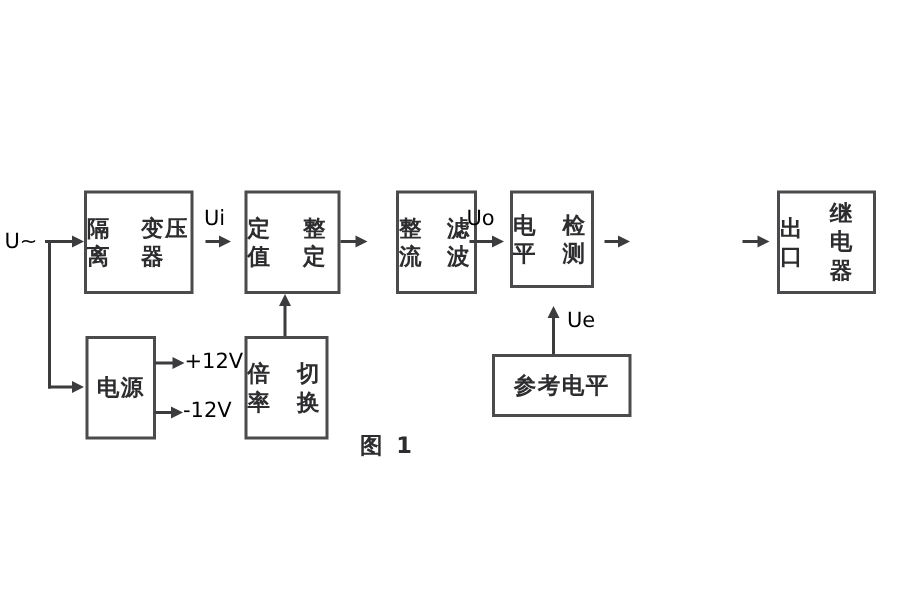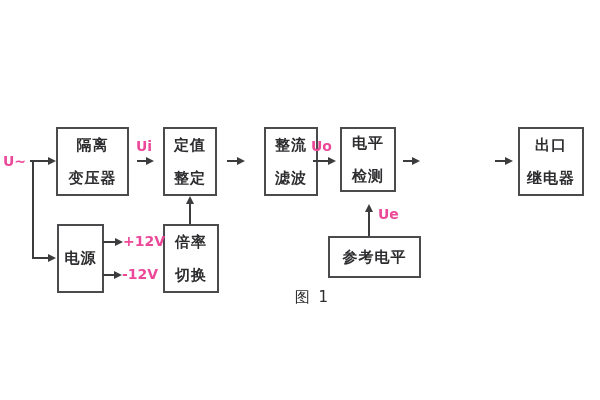--- a/index.html
+++ b/index.html
@@ -2,39 +2,39 @@
 <html><head>
 <meta charset="utf-8">
 <style>
   html,body{margin:0;padding:0;background:#fff;}
   .canvas{
     position:relative;width:600px;height:400px;background:#fff;
     font-family:"DejaVu Sans","Liberation Sans",sans-serif;overflow:hidden;
   }
   .box{
     position:absolute;box-sizing:border-box;border:2px solid #4b4b4d;background:#fff;
-    display:flex;flex-direction:column;align-items:center;justify-content:center;gap:14px;
+    display:flex;flex-direction:row;align-items:center;justify-content:center;gap:14px;
     color:#2d2d2f;font-size:15px;font-weight:600;line-height:19px;letter-spacing:1px;
   }
   .b1{left:56px;top:127px;width:73px;height:69px}
-  .b2{left:163px;top:127px;width:54px;height:69px}
+  .b2{left:163px;top:127px;width:64px;height:69px}
   .b3{left:264px;top:127px;width:54px;height:69px}
   .b4{left:340px;top:127px;width:56px;height:65px}
   .b5{left:428px;top:127px;width:57px;height:69px}
   .b6{left:518px;top:127px;width:66px;height:69px}
   .b7{left:57px;top:224px;width:47px;height:69px}
   .b8{left:163px;top:224px;width:56px;height:69px}
   .b9{left:328px;top:236px;width:93px;height:42px;gap:0}
   .wire{position:absolute;background:#3c3c3e}
   .h{height:2px}
   .v{width:2px}
   .head-r{position:absolute;width:0;height:0;border-top:4px solid transparent;border-bottom:4px solid transparent;border-left:8px solid #3c3c3e}
   .head-u{position:absolute;width:0;height:0;border-left:4px solid transparent;border-right:4px solid transparent;border-bottom:8px solid #3c3c3e}
-  .lbl{position:absolute;color:#ec4899;font-size:14px;font-weight:700;white-space:nowrap}
-  .caption{position:absolute;left:240px;top:288px;width:90px;text-align:right;color:#2d2d2f;font-size:15px;font-weight:400;letter-spacing:2px}
+  .lbl{position:absolute;color:#000000;font-size:14px;font-weight:400;white-space:nowrap}
+  .caption{position:absolute;left:240px;top:288px;width:90px;text-align:left;color:#2d2d2f;font-size:15px;font-weight:700;letter-spacing:2px}
 </style>
 </head>
 <body>
 
 <div class="canvas">
 
   <div class="box b1">
     <span>隔离</span>
     <span>变压器</span>
   </div>

